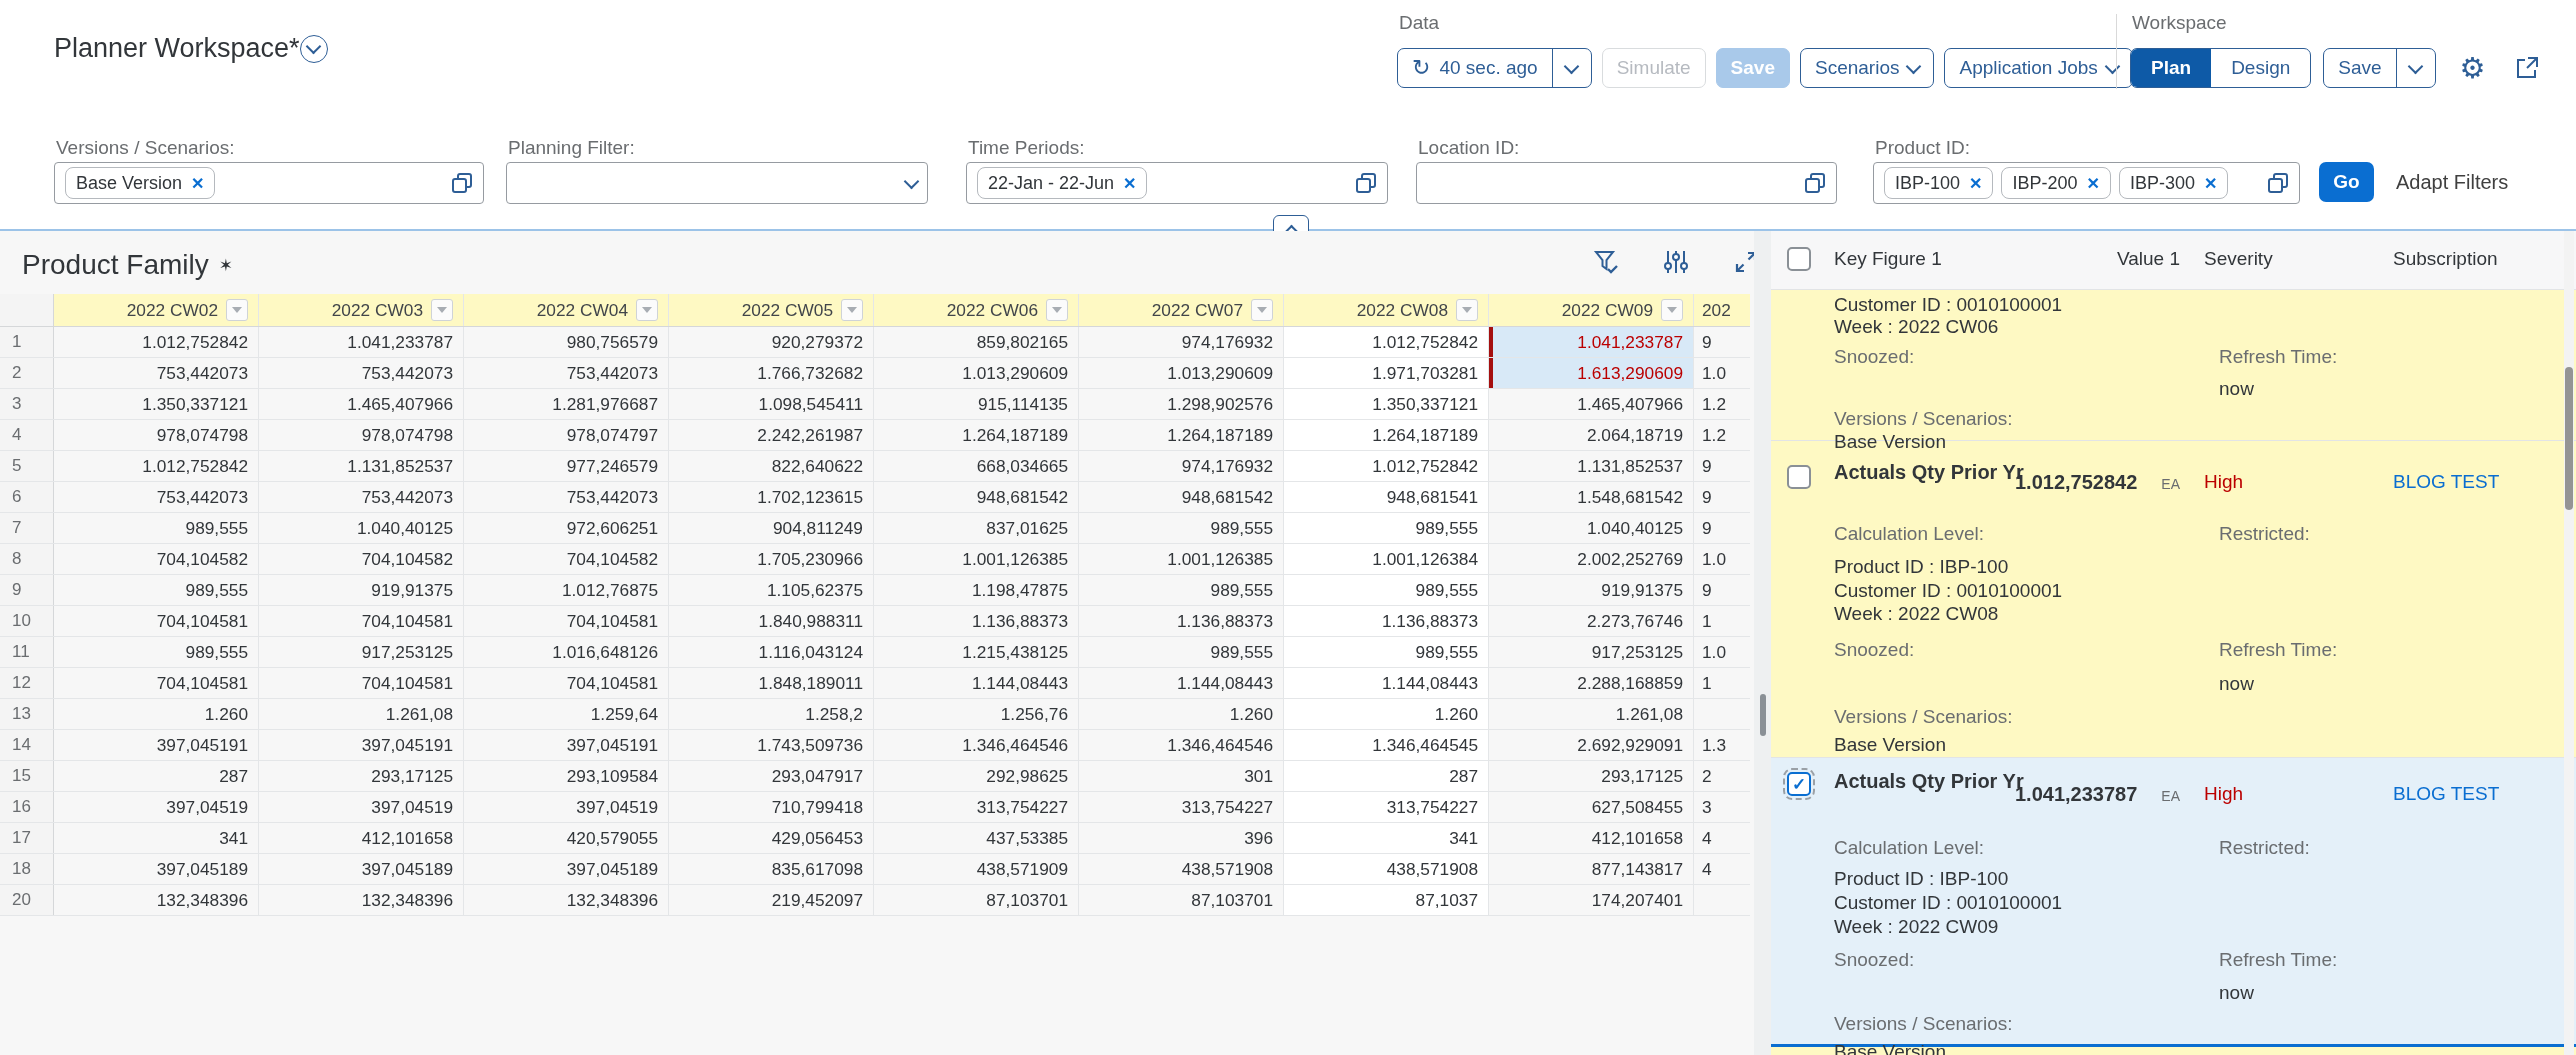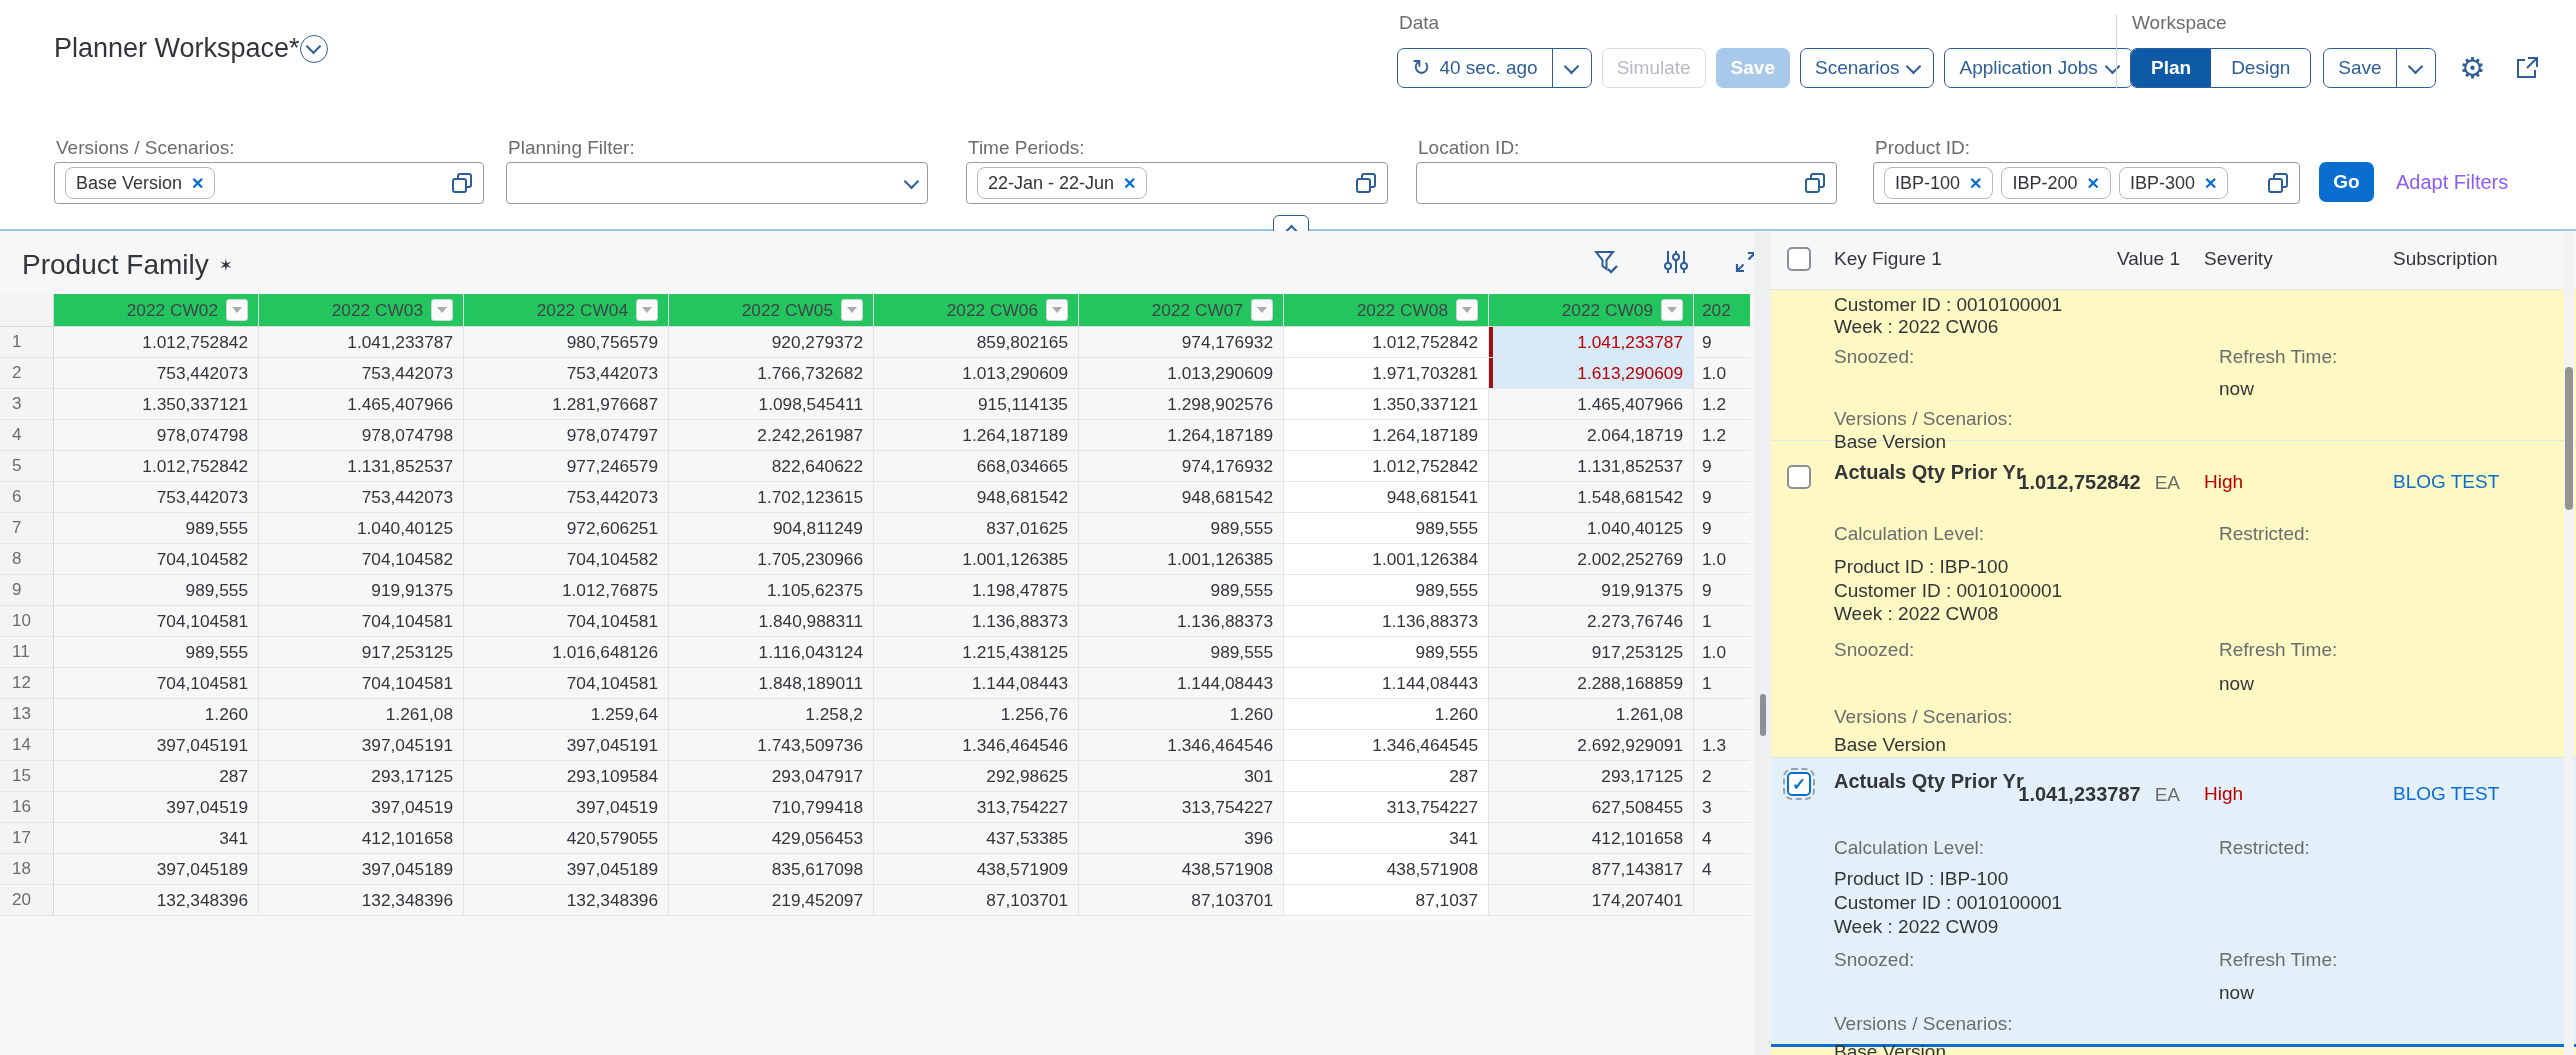--- a/index.html
+++ b/index.html
@@ -32,35 +32,35 @@
   
   .flabel{font-size:19px;color:#6a6d70}
   .field{height:42px;border:1px solid #969ba1;border-radius:4px;background:#fff;display:flex;
     align-items:center;gap:8px;padding:0 10px;box-sizing:border-box}
   .token{display:inline-flex;align-items:center;gap:9px;border:1px solid #b5b9be;border-radius:8px;
     height:30px;padding:0 10px;font-size:18px;color:#32363a;background:#fff;white-space:nowrap}
   .tokx{color:#0a6ed1;font-size:16px;font-weight:700}
   .vh{margin-left:auto;display:flex;align-items:center}
   .gobtn{height:40px;min-width:55px;border-radius:7px;background:#0a6ed1;color:#fff;font-size:19px;
     font-weight:700;display:flex;align-items:center;justify-content:center}
-  .linkbtn{font-size:20px;color:#8b5cf6}
+  .linkbtn{font-size:20px;color:#404040}
   .collapseline{height:2px;background:#9cc3e8}
   .collapsebtn{width:34px;height:28px;border:1.5px solid #2e5e96;border-radius:6px;background:#fff;
     display:flex;align-items:center;justify-content:center;color:#2e5e96}
   
   .lpanel{left:0;top:231px;width:1754px;height:824px;background:#f7f7f7}
   .ptitle{font-size:28px;color:#32363a}
   .star{font-size:17px;margin-left:10px}
   .tbicons{display:flex;gap:44px;align-items:center;color:#2e5e96}
   .ptable{left:0;top:63px;background:#fff}
   .trow{display:flex;height:31px;border-bottom:1px solid #e4e6e8;box-sizing:border-box}
   .trow-head{height:33px;border-bottom:1px solid #d5d7d9}
   .th,.td{box-sizing:border-box;border-right:1px solid #e4e6e8;display:flex;align-items:center;
     justify-content:flex-end;padding:0 10px;font-size:17.3px;width:205px;overflow:hidden}
-  .th{color:#41454a;background:#22c55e;gap:8px}
+  .th{color:#41454a;background:#fef9c3;gap:8px}
   .td{background:#f7f7f7;color:#32363a}
   .numc{width:54px;justify-content:flex-start;padding-left:12px;color:#6a6d70;background:#f2f2f2;
     border-right:1px solid #d5d7d9;font-size:17px}
   .trow .numc{background:#f4f4f4}
   .pc{width:56px;justify-content:flex-start;padding:0 8px;border-right:none}
   .td.cwhite{background:#fff}
   .td.hl{background:#d8e9f7;color:#bb0000;border-left:4px solid #a50f0f}
   .minifil{width:20px;height:20px;border:1px solid #cfd3d7;background:#fbfbfb;border-radius:3px;
     display:flex;align-items:center;justify-content:center;flex:none}
   .minifil i{width:0;height:0;border-left:5px solid transparent;border-right:5px solid transparent;
@@ -74,21 +74,21 @@
   .cb.checked{border-color:#0a6ed1;color:#0a6ed1;display:flex;align-items:center;justify-content:center;
     font-size:17px;font-weight:700;outline:2px dashed #9aa0a6;outline-offset:2px}
   .pheadtxt{position:absolute;font-size:19px;color:#32363a}
   .card{position:absolute;left:0;width:100%;box-sizing:border-box}
   .card0{top:59px;height:151px;border-bottom:1px solid #e2e4e6}
   .card1{top:210px;height:317px;border-bottom:1px solid #e2e4e6}
   .card2{top:527px;height:289px;background:#e4f0f9;border-bottom:3px solid #0a6ed1}
   .ctitle{position:absolute;left:63px;width:213px;font-weight:700;font-size:20px;line-height:26px;color:#32363a}
   .cvalbox{position:absolute;left:198px;width:211px;text-align:right;white-space:nowrap}
   .cvalue{font-size:20px;font-weight:700;color:#32363a}
-  .cunit{color:#6a6d70;font-size:19px;margin-left:14px}
+  .cunit{color:#6a6d70;font-size:14px;margin-left:24px}
   .sev{position:absolute;left:433px;color:#bb0000;font-size:19px}
   .clink{position:absolute;left:622px;color:#0a6ed1;font-size:19px;white-space:nowrap}
   .clabel{position:absolute;left:63px;color:#6a6d70;font-size:19px}
   .clabel.r, .cval.r{left:448px}
   .cval{position:absolute;left:63px;color:#32363a;font-size:19px;line-height:24px}
   .sbtrack{left:2564px;top:231px;width:10px;height:824px;background:#f3f3f3}
   .sbthumb{left:2565px;top:367px;width:8px;height:143px;border-radius:4px;background:#949494}
   svg.ic{display:block}
 </style>
 </head>

